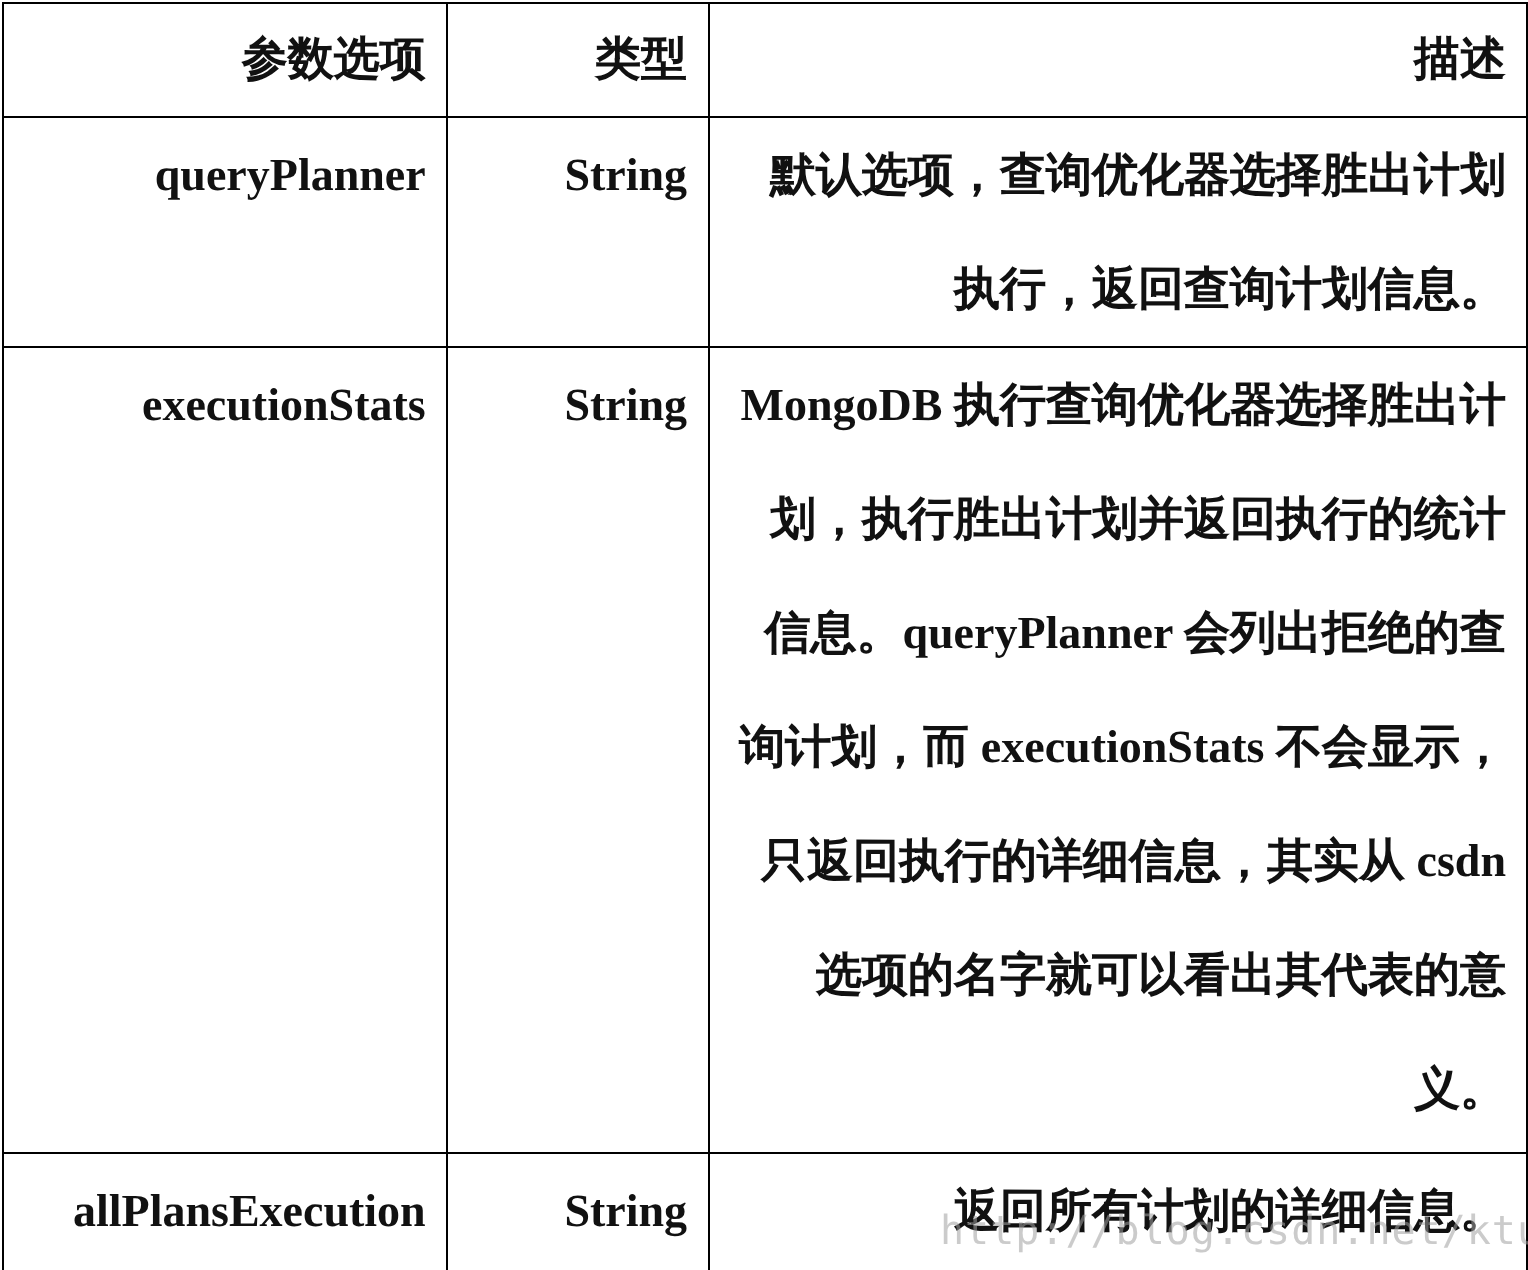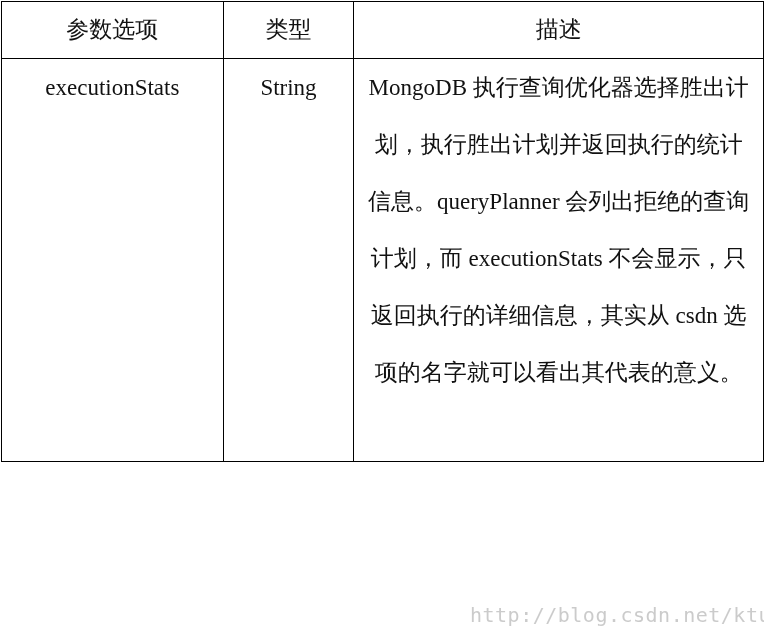--- a/index.html
+++ b/index.html
@@ -6,22 +6,22 @@
     body { width: 764px; height: 635px; position: relative; overflow: hidden; }
     table.params {
       position: absolute; left: 1px; top: 1px;
       border-collapse: collapse;
       font-family: "Liberation Serif", "DejaVu Serif", serif;
       font-size: 23px; color: #111;
     }
     table.params td, table.params th {
       border: 1.5px solid #000;
       vertical-align: top;
-      text-align: center;
-      font-weight: normal;
+      text-align: right;
+      font-weight: bold;
       padding: 0 10px;
     }
     .c1 { width: 201px; }
     .c2 { width: 110px; }
     .c3 { width: 390px; }
     th { height: 56px; line-height: 56px; }
     td { line-height: 57px; }
     .r1 td { height: 114px; }
     .r2 td { height: 402px; }
     .r3 td { height: 56px; line-height: 58px; }
@@ -38,21 +38,31 @@
 
 <table class="params">
   <thead>
     <tr>
       <th class="c1">参数选项</th>
       <th class="c2">类型</th>
       <th class="c3">描述</th>
     </tr>
   </thead>
   <tbody>
+    <tr class="r1">
+      <td class="c1">queryPlanner</td>
+      <td class="c2">String</td>
+      <td class="c3 desc">默认选项，查询优化器选择胜出计划执行，返回查询计划信息。</td>
+    </tr>
     <tr class="r2">
       <td class="c1">executionStats</td>
       <td class="c2">String</td>
       <td class="c3 desc">MongoDB 执行查询优化器选择胜出计划，执行胜出计划并返回执行的统计信息。queryPlanner 会列出拒绝的查询计划，而 executionStats 不会显示，只返回执行的详细信息，其实从 csdn 选项的名字就可以看出其代表的意义。</td>
+    </tr>
+    <tr class="r3">
+      <td class="c1">allPlansExecution</td>
+      <td class="c2">String</td>
+      <td class="c3 desc">返回所有计划的详细信息。</td>
     </tr>
   </tbody>
 </table>
 
 <div class="watermark">http://blog.csdn.net/kturing</div>
 
 </body></html>

